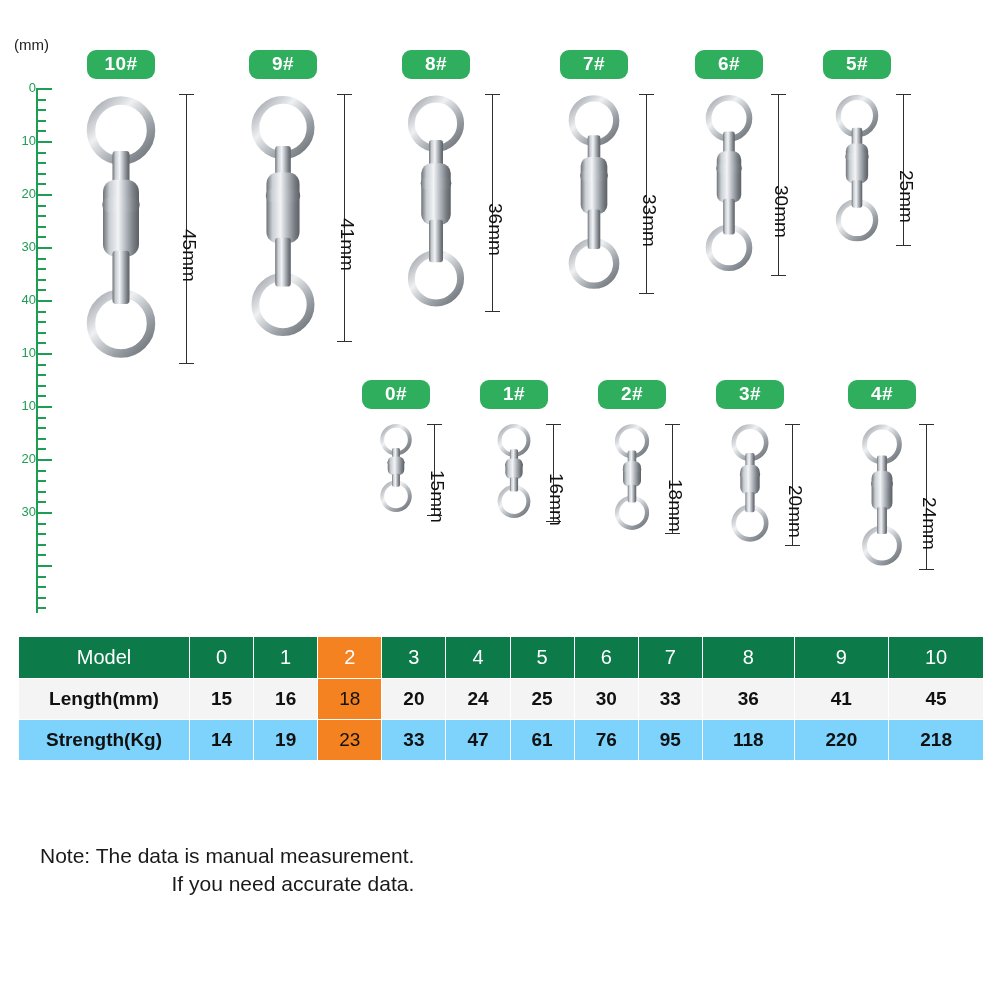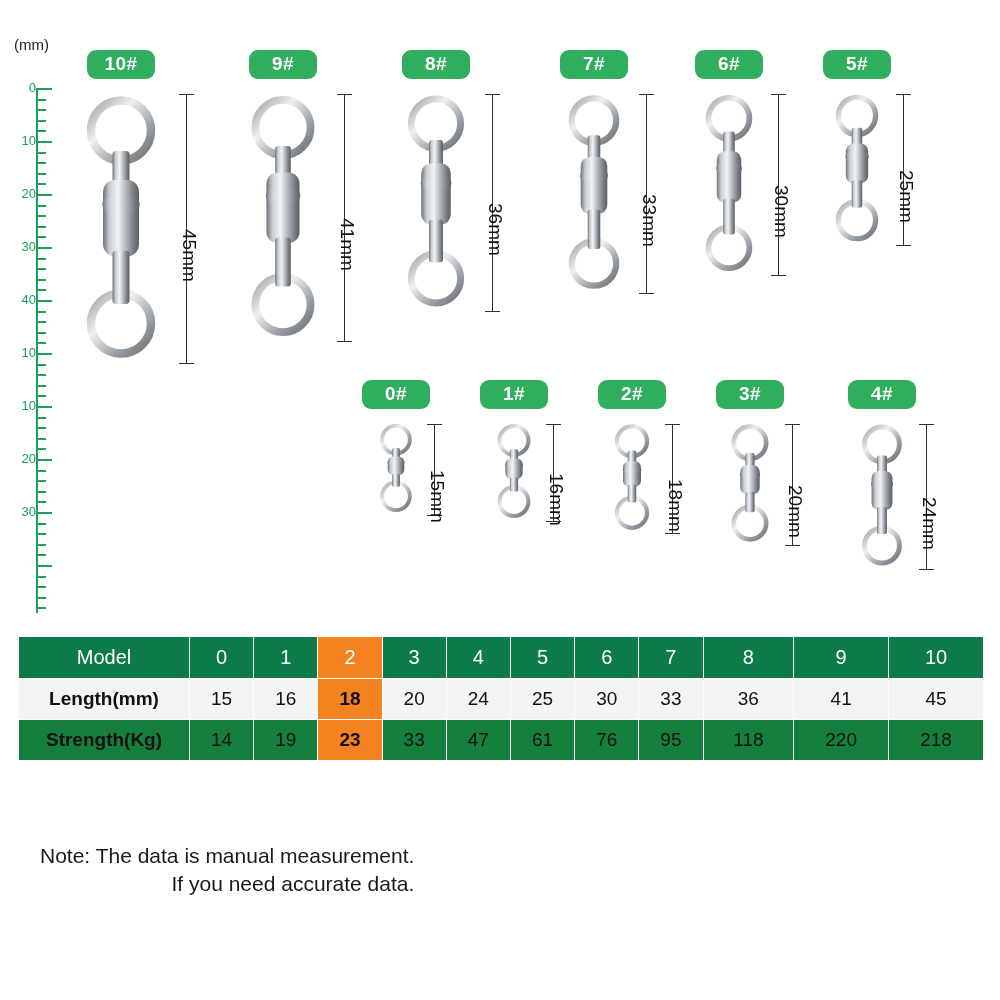--- a/index.html
+++ b/index.html
@@ -120,20 +120,21 @@
     left: 18px;
     top: 636px;
     width: 966px;
     border-collapse: collapse;
     font-size: 19px;
   }
   #spec-table td {
     text-align: center;
     padding: 9px 0;
     border: 1px solid #ffffff;
+    font-weight: bold;
   }
   #spec-table tr.header-row td {
     background: #0d7a4a;
     color: #ffffff;
     font-weight: normal;
     font-size: 20px;
   }
   #spec-table tr.header-row td.rowlabel {
     background: #0d7a4a;
   }
@@ -143,26 +144,26 @@
     font-weight: bold;
     text-align: center;
     width: 170px;
     font-size: 19px;
   }
   #spec-table tr.body-row td {
     background: #f4f4f4;
     color: #111;
   }
   #spec-table tr.body-row.alt td {
-    background: #15803d;
+    background: #7dd3fc;
   }
   #spec-table td.hl {
     background: #f58220 !important;
     color: #ffffff;
-    font-weight: bold;
+    font-weight: normal;
   }
 
   
   #notes {
     position: absolute;
     left: 40px;
     top: 842px;
     font-size: 21px;
     line-height: 1.33;
     color: #1a1a1a;

